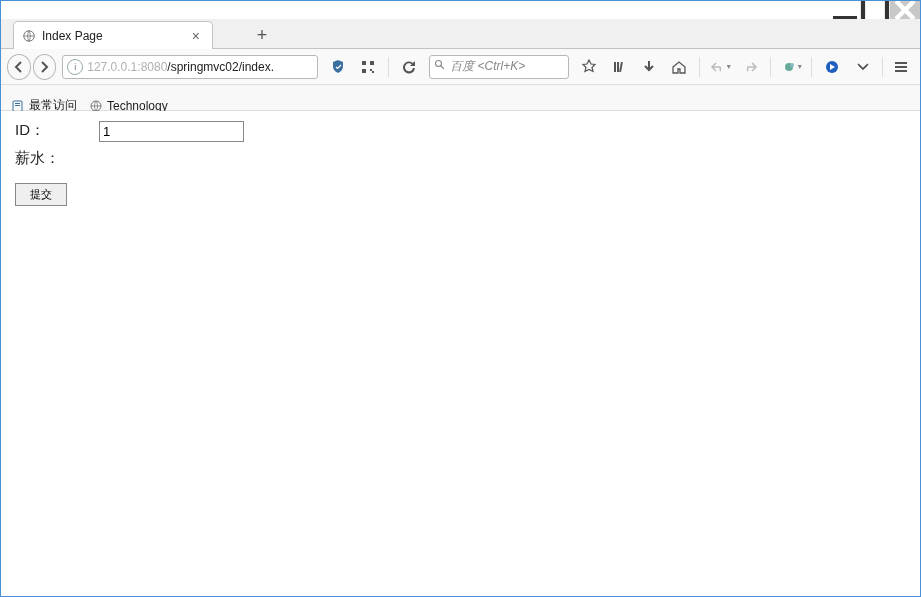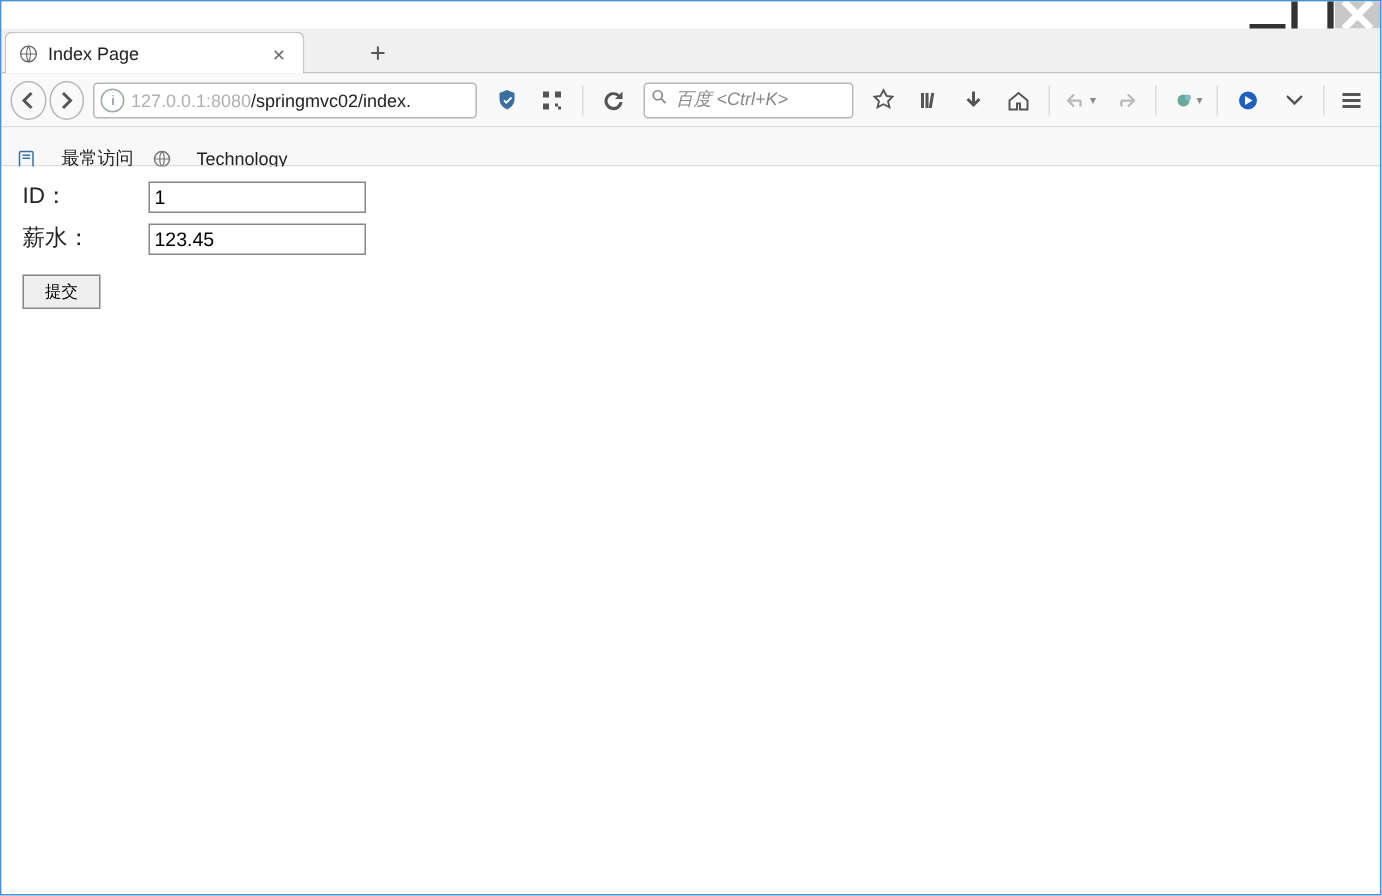--- a/index.html
+++ b/index.html
@@ -29,21 +29,21 @@
     color: #333;
   }
   .win-btn.close { background: #c8c8c8; color: #fff; }
 
   
   .tabstrip {
     height: 30px;
     background: #f0f0f0;
     display: flex;
     align-items: flex-end;
-    padding-left: 2px;
+    padding-left: 12px;
     border-bottom: 1px solid #c3c3c3;
     gap: 32px;
   }
   .tab {
     height: 28px;
     background: #fff;
     border: 1px solid #c3c3c3;
     border-bottom: none;
     border-radius: 5px 5px 0 0;
     display: flex;
@@ -118,21 +118,21 @@
   .bookmarks {
     height: 26px;
     background: #f8f8f8;
     border-bottom: 1px solid #ddd;
     display: flex;
     align-items: center;
     padding: 0 6px;
     gap: 4px;
     font-size: 12px;
   }
-  .bm-item { display:flex; align-items:flex-end; gap:16px; padding: 2px 4px; color:#222;margin-top:16px; }
+  .bm-item { display:flex; align-items:flex-end; gap:4px; padding: 2px 4px; color:#222;margin-top:16px; }
   .bm-icon { width:14px; height:14px; display:flex;align-items:center;justify-content:center; }
 
   
   .content {
     flex: 1;
     background: #fff;
     padding: 10px 14px;
     font-size: 15px;
     color: #222;
     overflow: auto;
@@ -336,16 +336,15 @@
   </div>
 </div>
 
 <div class="content">
   <div class="form-row">
     <label>ID：</label>
     <input type="text" value="1" style="">
   </div>
   <div class="form-row">
     <label>薪水：</label>
-    <input type="text" value="123.45" style="">
   </div>
   <button class="submit-btn">提交</button>
 </div>
 
 </body></html>

